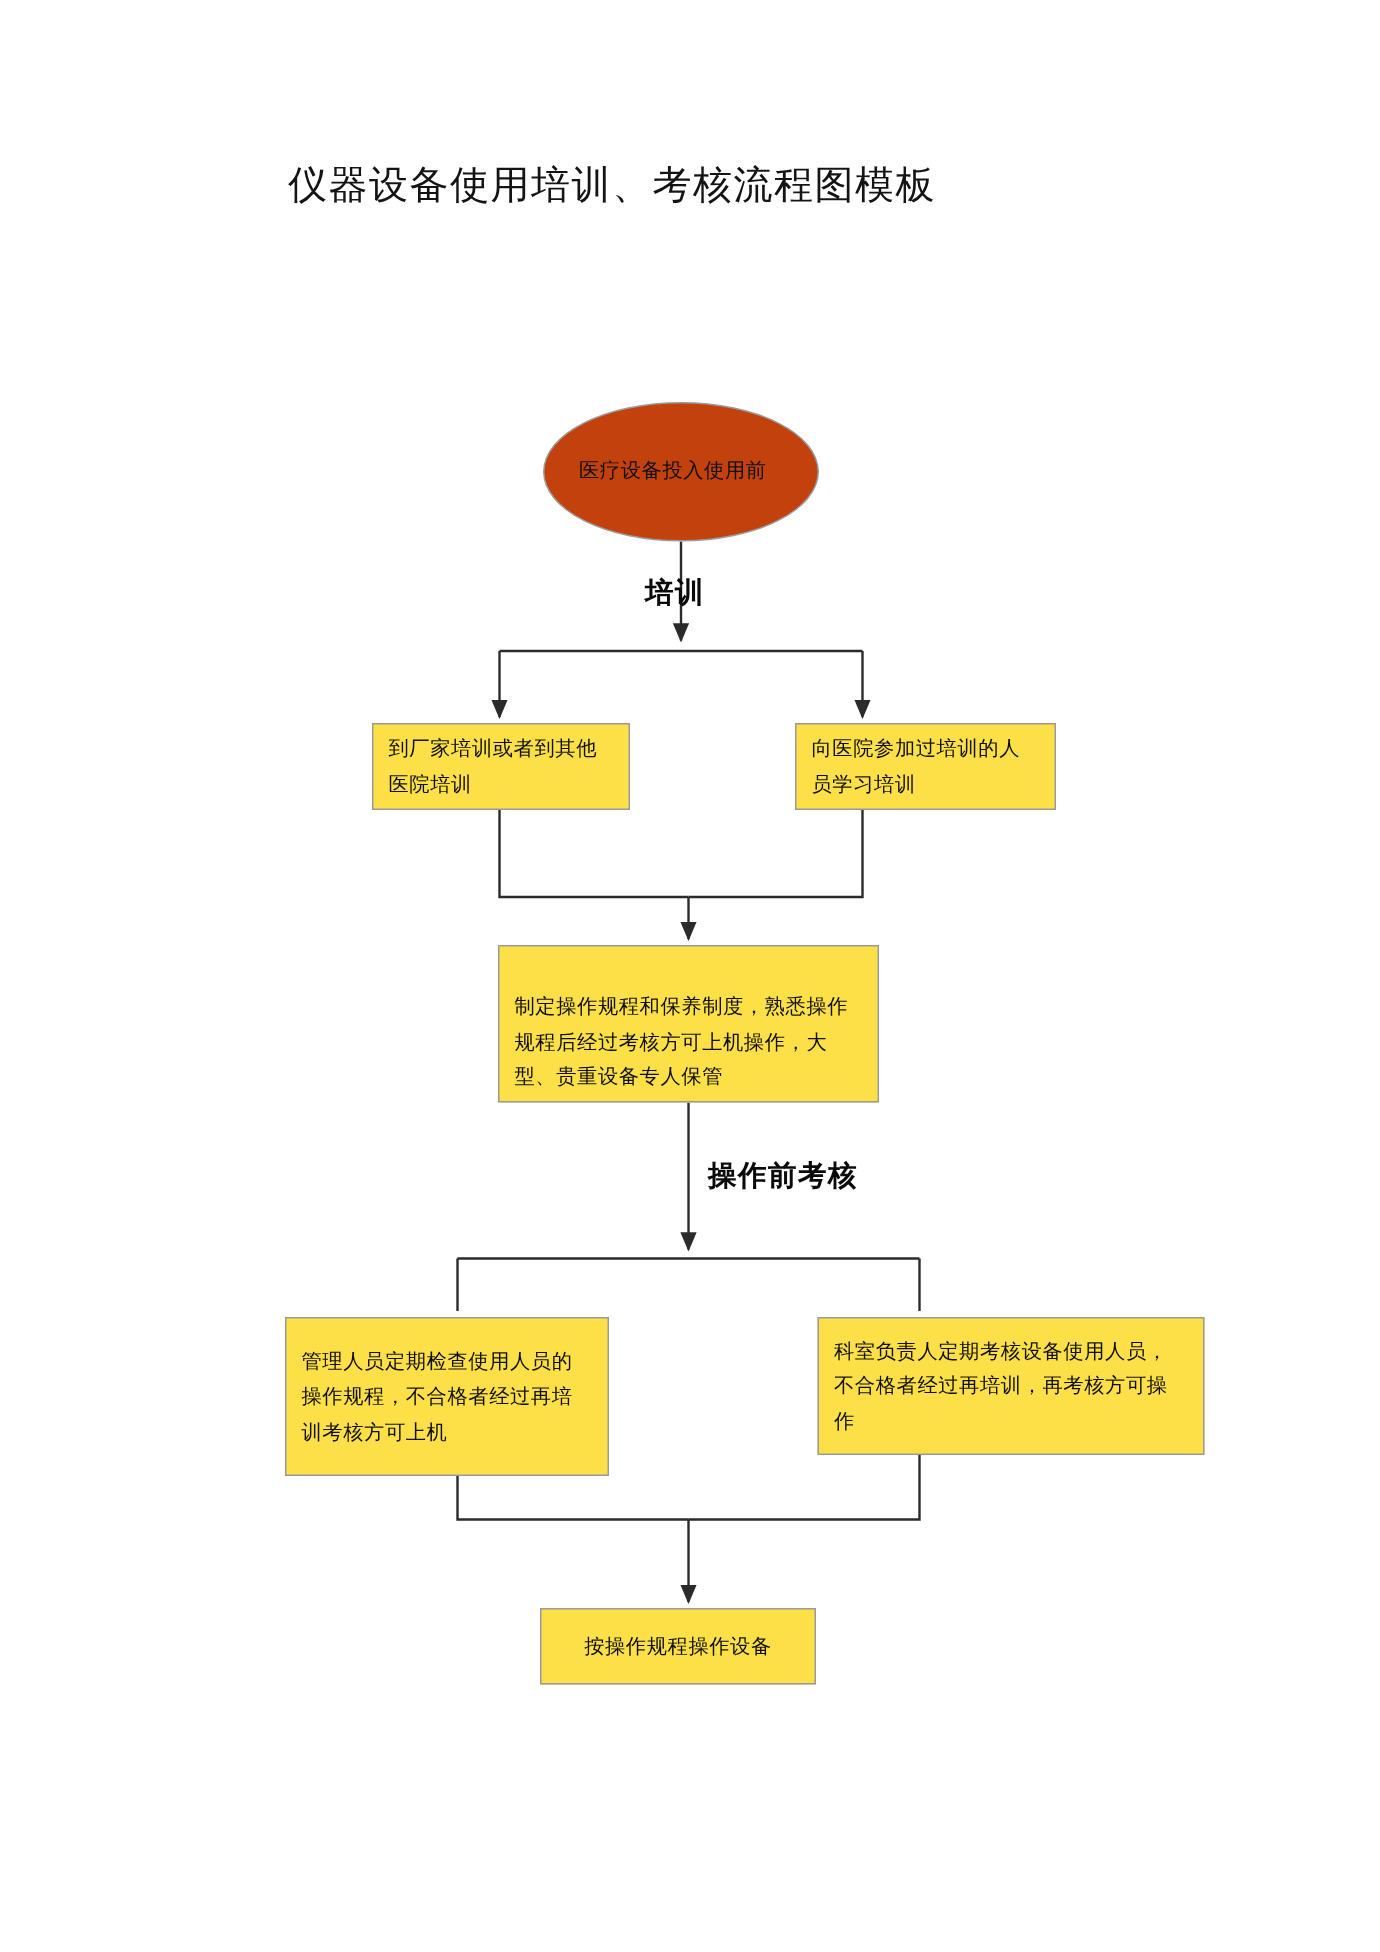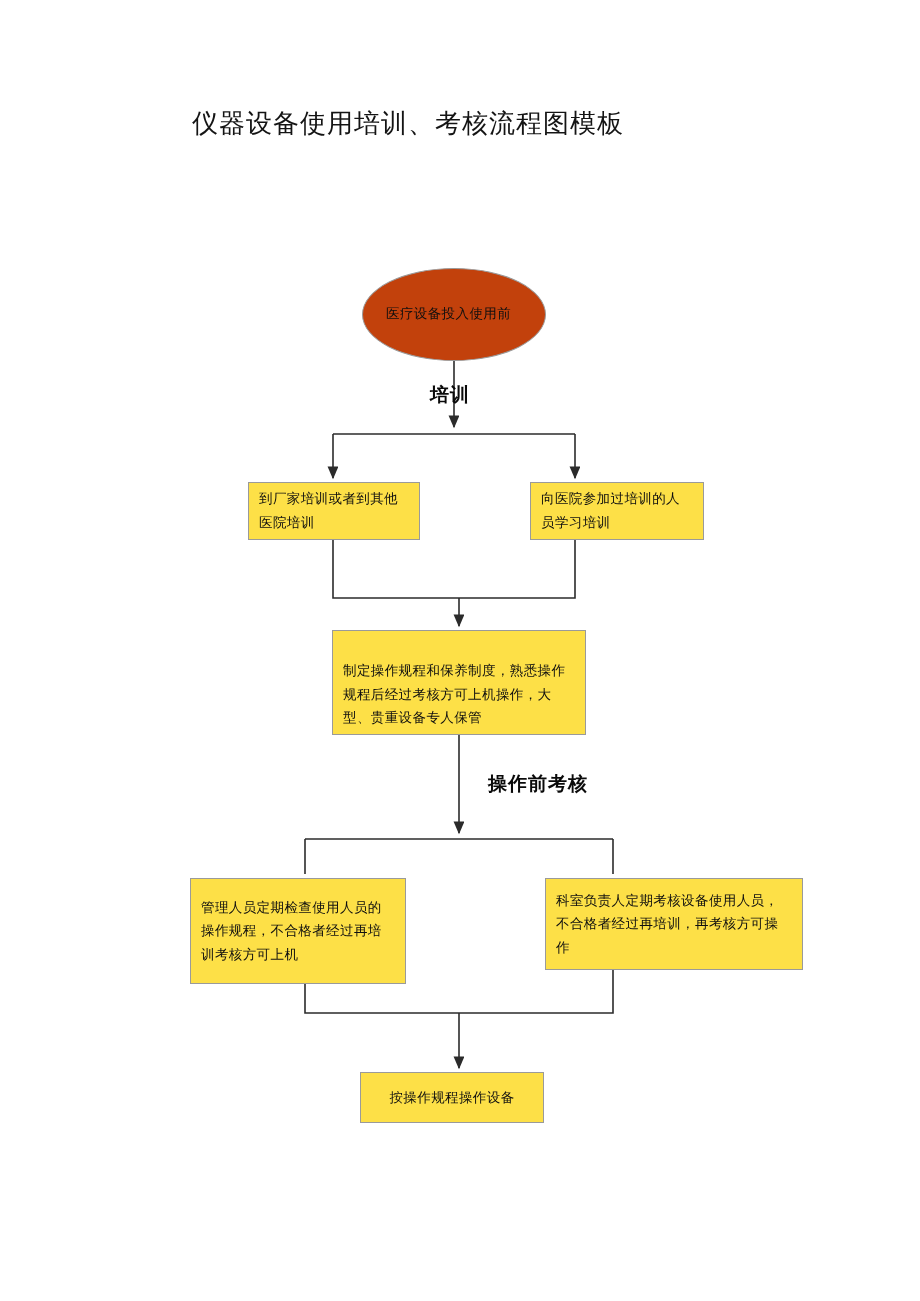--- a/index.html
+++ b/index.html
@@ -109,21 +109,21 @@
   
   .stage-label {
     position: absolute;
     font-size: 19px;
     font-weight: bold;
     color: #0a0a0a;
     letter-spacing: 1px;
     white-space: nowrap;
   }
   #label-training { left: 430px; top: 382px; }
-  #label-preop    { left: 488px; top: 771px; }
+  #label-preop    { left: 472px; top: 771px; }
 </style>
 </head>
 <body>
 
 <div id="page">
 
   <div id="doc-title">仪器设备使用培训、考核流程图模板</div>
 
   <div id="flow">
 

